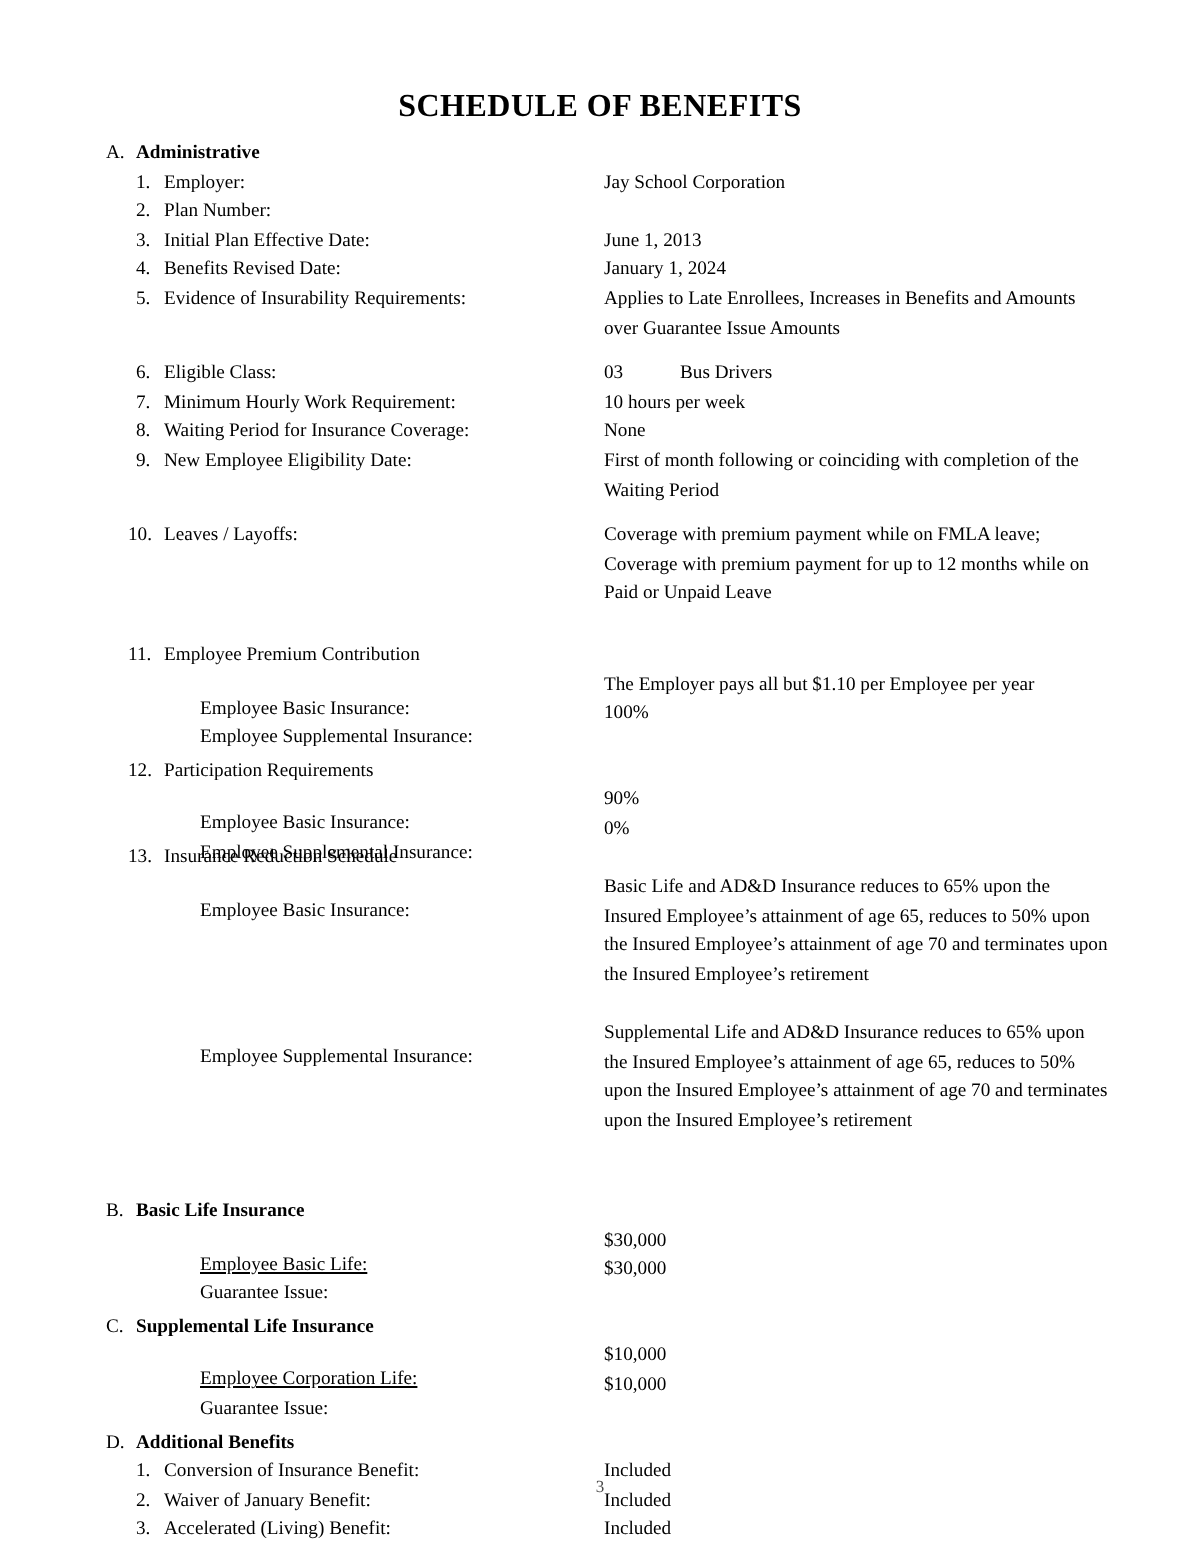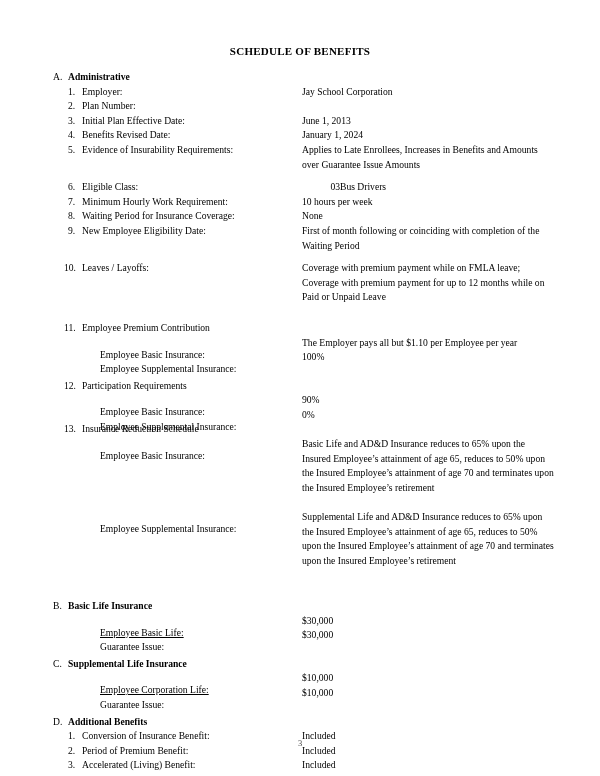--- a/index.html
+++ b/index.html
@@ -23,21 +23,21 @@
     box-sizing: border-box;
   }
 
   .doc-title {
     position: absolute;
     top: 45px;
     left: 0;
     width: 600px;
     text-align: center;
     font-weight: bold;
-    font-size: 11px;
+    font-size: 16px;
     letter-spacing: 0.25px;
   }
 
   .content {
     position: absolute;
     top: 70px;
     left: 0;
     width: 600px;
   }
 
@@ -91,21 +91,20 @@
 
   .underline { text-decoration: underline; }
 
   .gap-sm { height: 8px; }
   .gap-md { height: 14px; }
   .gap-lg { height: 16px; }
 
   .class-code {
     display: inline-block;
     width: 38px;
-    text-align: right;
   }
 
   .page-num {
     position: absolute;
     bottom: 28px;
     left: 0;
     width: 600px;
     text-align: center;
     font-size: 8.5px;
     color: #4a4a4a;
@@ -269,21 +268,21 @@
       <span class="letter-mark">D.</span>
       <span class="lbl-at-68">Additional Benefits</span>
     </div>
     <div class="row">
       <span class="num-mark">1.</span>
       <span class="lbl-at-82">Conversion of Insurance Benefit:</span>
       <span class="val">Included</span>
     </div>
     <div class="row">
       <span class="num-mark">2.</span>
-      <span class="lbl-at-82">Period of Premium Benefit:</span>
+      <span class="lbl-at-82">Waiver of January Benefit:</span>
       <span class="val">Included</span>
     </div>
     <div class="row">
       <span class="num-mark">3.</span>
       <span class="lbl-at-82">Accelerated (Living) Benefit:</span>
       <span class="val">Included</span>
     </div>
 
   </div>
 

